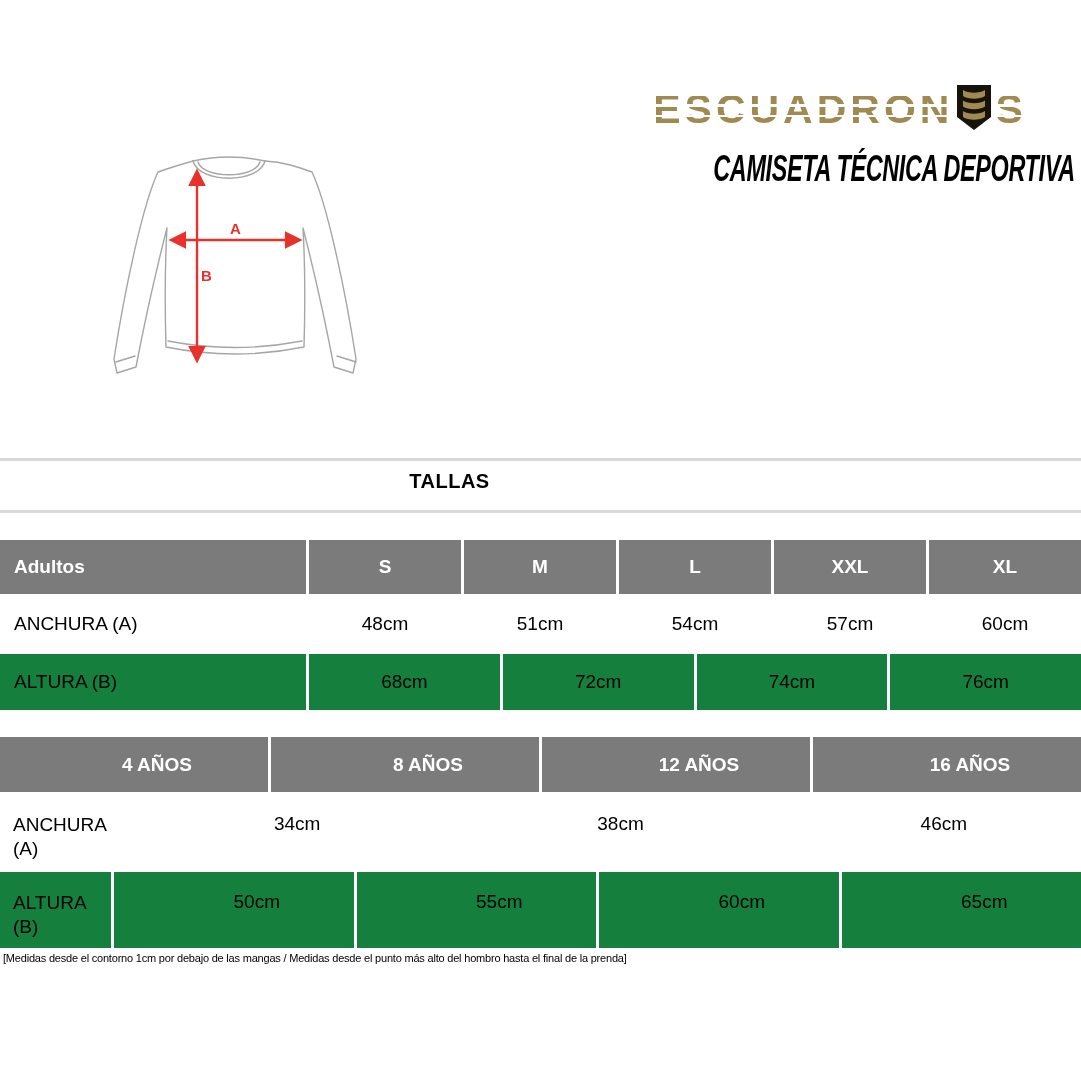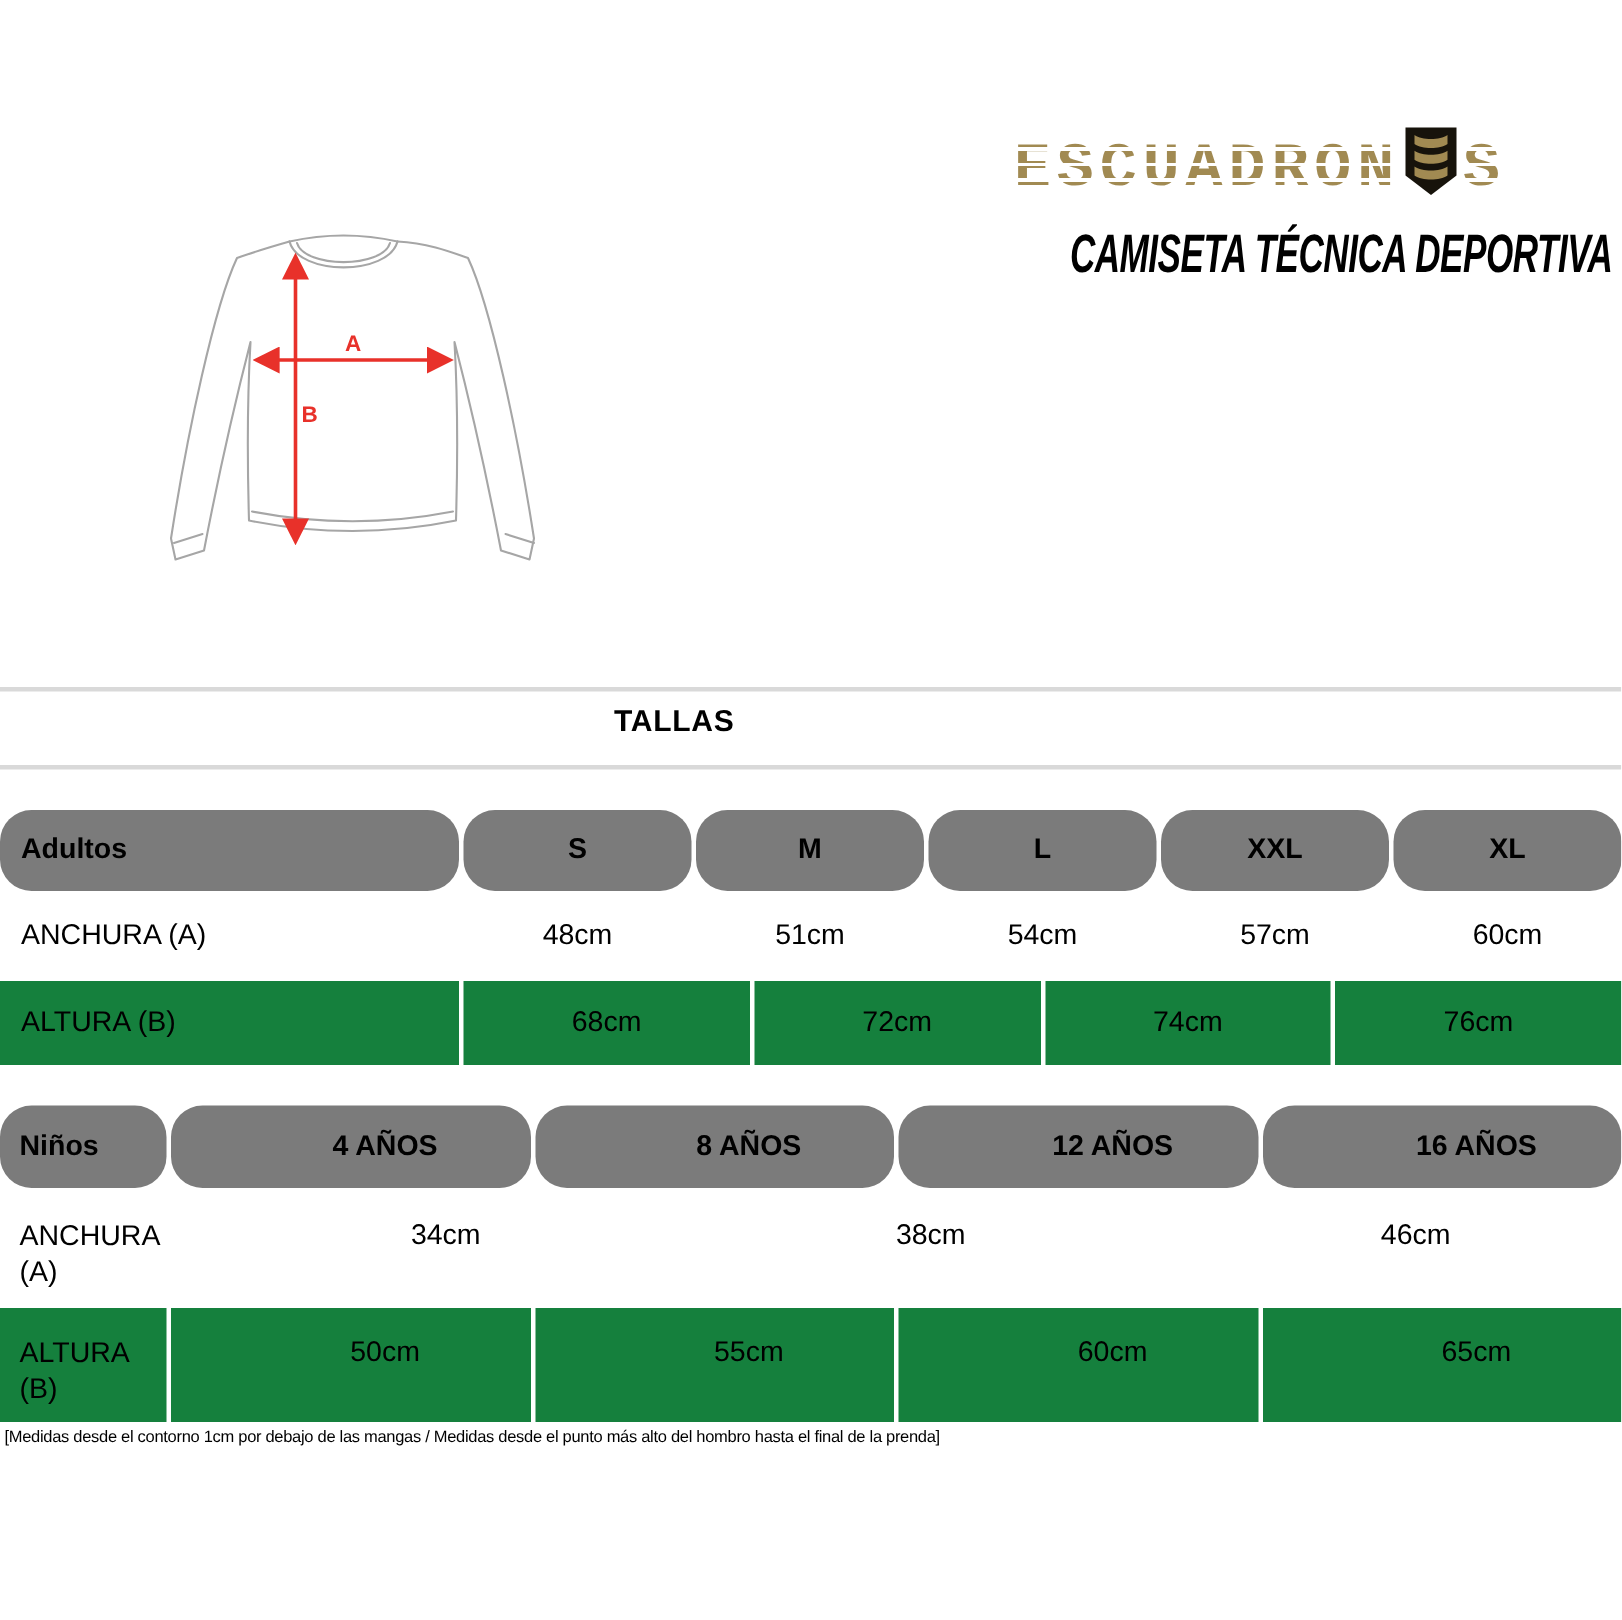--- a/index.html
+++ b/index.html
@@ -8,21 +8,21 @@
     font-family:"Liberation Sans","DejaVu Sans",sans-serif;color:#000;
   }
 
   
   .shirt-wrap{position:absolute;left:88px;top:128px;width:300px;height:275px;}
 
   
   .brand{position:absolute;left:645px;top:84px;width:390px;text-align:center;}
   .logo-line{height:50px;line-height:50px;white-space:nowrap;}
   .logo-text{
-    font-family:Liberation Mono, monospace;
+    font-family:Liberation Sans, sans-serif;
     font-weight:bold;font-size:41px;letter-spacing:4px;color:#a18a52;
   }
   @supports ((-webkit-background-clip: text)){
     .logo-text{
       background-image:repeating-linear-gradient(to bottom,#a18a52 0px,#a18a52 8px,#ffffff 8px,#ffffff 10.5px);
       -webkit-background-clip:text;background-clip:text;color:transparent;
     }
   }
   .shield{vertical-align:-9px;margin:0 3px;}
   .subtitle{
@@ -42,21 +42,21 @@
   
   .size-table{position:absolute;left:0;width:1081px;}
   .adults{top:540px;}
   .kids{top:737px;}
   .t-row{display:flex;margin-bottom:2px;}
   .t-cell{
     margin-right:3px;display:flex;align-items:center;justify-content:center;
     font-size:19px;min-width:0;
   }
   .t-cell:last-child{margin-right:0;}
-  .t-head .t-cell{background:#7b7b7b;color:#000000;font-weight:bold;border-radius:21px;}
+  .t-head .t-cell{background:#7b7b7b;color:#ffffff;font-weight:bold;}
   .label-cell{justify-content:flex-start;padding-left:14px;box-sizing:border-box;line-height:1.25;}
   .alt .t-cell{background:#15803d;}
 
   .adults .label-cell{width:306px;flex:none;}
   .adults .t-cell:not(.label-cell){flex:1;}
   .adults .t-head{height:54px;}
   .adults .t-body{height:56px;}
 
   .kids .label-cell{width:111px;flex:none;padding-left:13px;}
   .kids .t-cell:not(.label-cell){flex:1;padding-left:46px;}
@@ -136,21 +136,20 @@
       <div class="t-cell label-cell">ALTURA (B)</div>
       <div class="t-cell">68cm</div>
       <div class="t-cell">72cm</div>
       <div class="t-cell">74cm</div>
       <div class="t-cell">76cm</div>
     </div>
   </div>
 
   <div class="size-table kids">
     <div class="t-row t-head">
-      <div class="t-cell label-cell">Niños</div>
       <div class="t-cell">4 AÑOS</div>
       <div class="t-cell">8 AÑOS</div>
       <div class="t-cell">12 AÑOS</div>
       <div class="t-cell">16 AÑOS</div>
     </div>
     <div class="t-row t-body">
       <div class="t-cell label-cell">ANCHURA (A)</div>
       <div class="t-cell">34cm</div>
       <div class="t-cell">38cm</div>
       <div class="t-cell">46cm</div>

